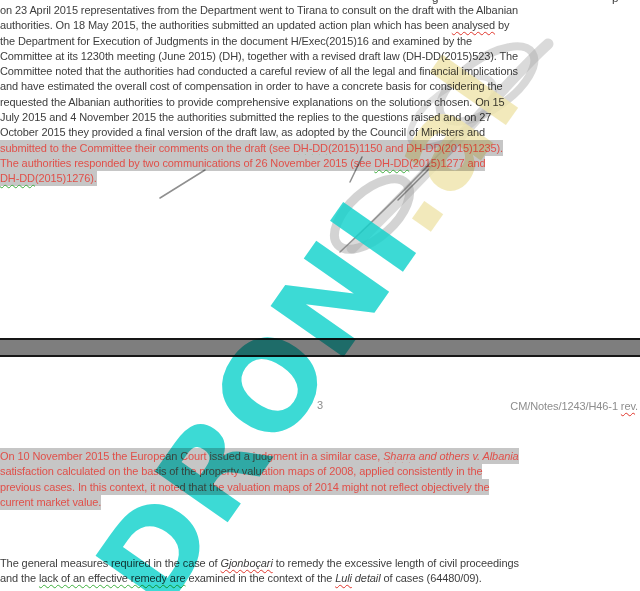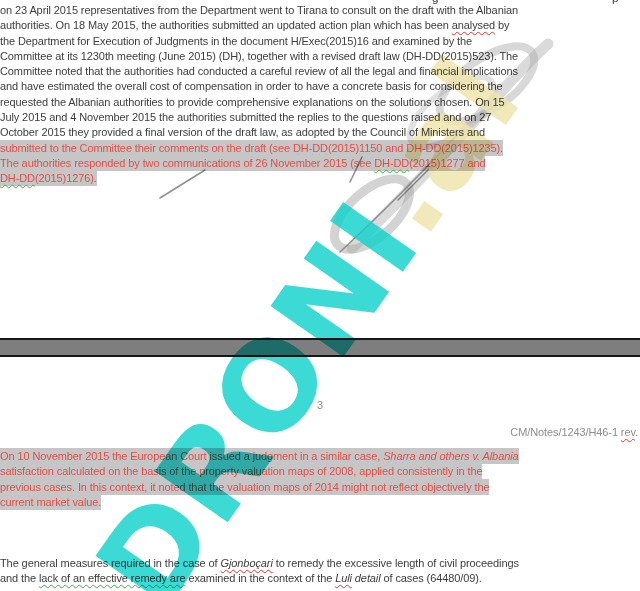--- a/index.html
+++ b/index.html
@@ -29,21 +29,21 @@
   .frag{position:absolute; top:-9px; font-size:11.6px; color:var(--body);}
   
   .page1-text{top:3px;}
   .separator{
     position:absolute; top:338px; left:0; width:640px; height:19px;
     background:var(--sep); border-top:2px solid #161616; border-bottom:2px solid #161616;
     box-sizing:border-box;
   }
   .page2-header{position:absolute; top:399px; left:0; width:640px; height:15px;
     font-size:11px; color:var(--gfoot);}
-  .page2-header .line{font-size:11px; color:var(--gfoot); height:15px; line-height:15px;margin-top:26px;}
+  .page2-header .line{font-size:11px; color:var(--gfoot); height:15px; line-height:15px;}
   .page-num{position:absolute; left:0; right:0; text-align:center;}
   .docref{position:absolute; right:2px; top:0; text-align:right;}
   .docref .line{display:inline-block;}
   .para1{top:449px;}
   .para2{top:556px;}
   
   .wm{
     position:absolute; inset:0; width:640px; height:591px;
     pointer-events:none; mix-blend-mode:multiply;
   }

